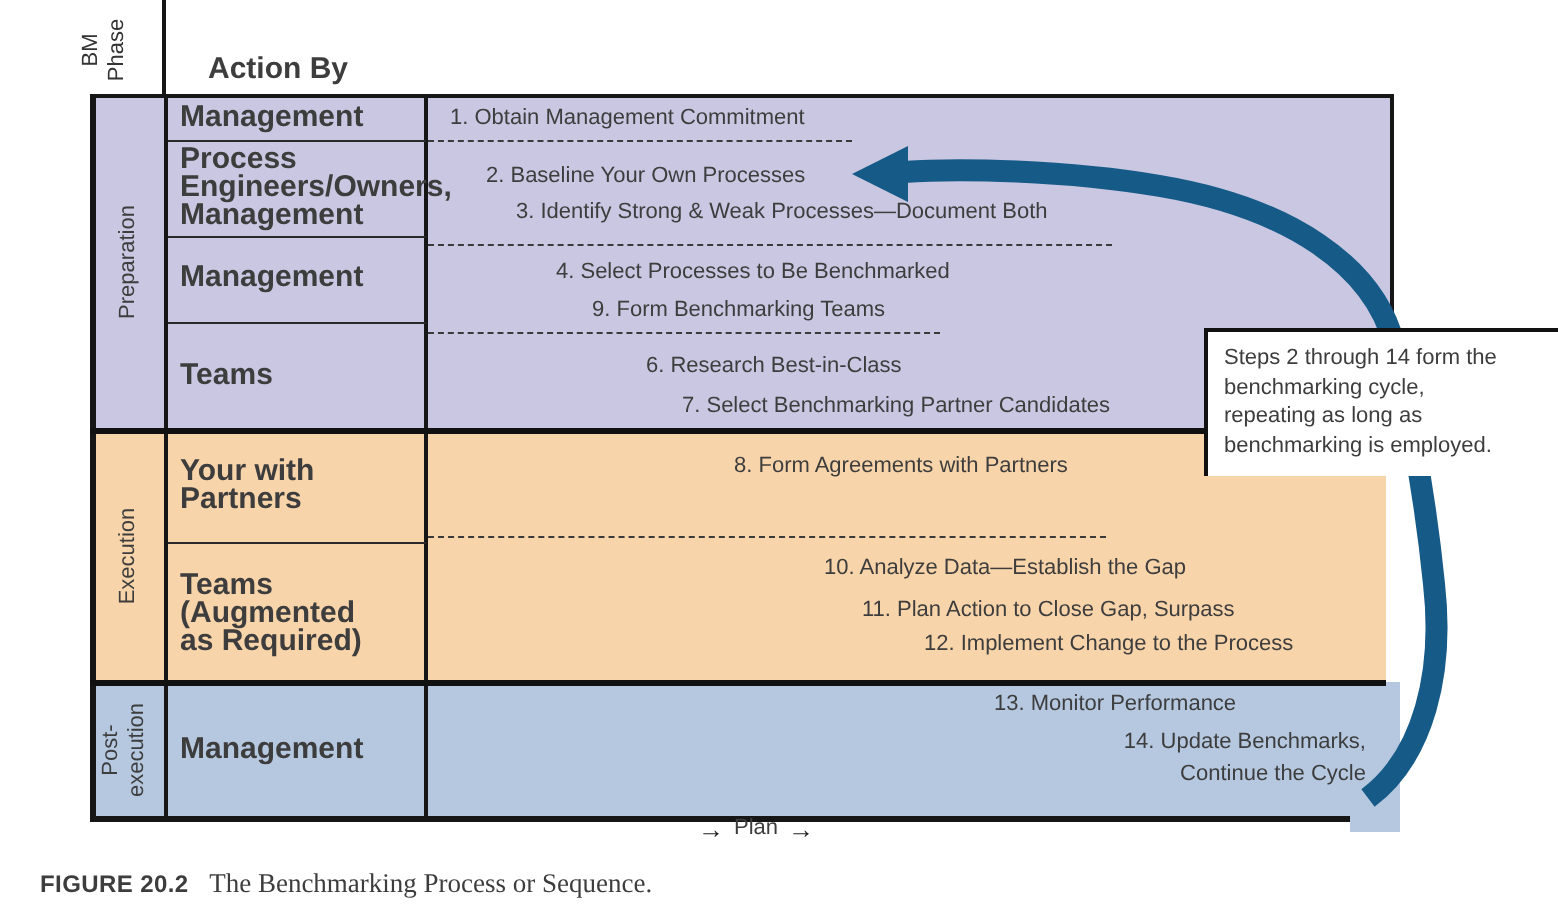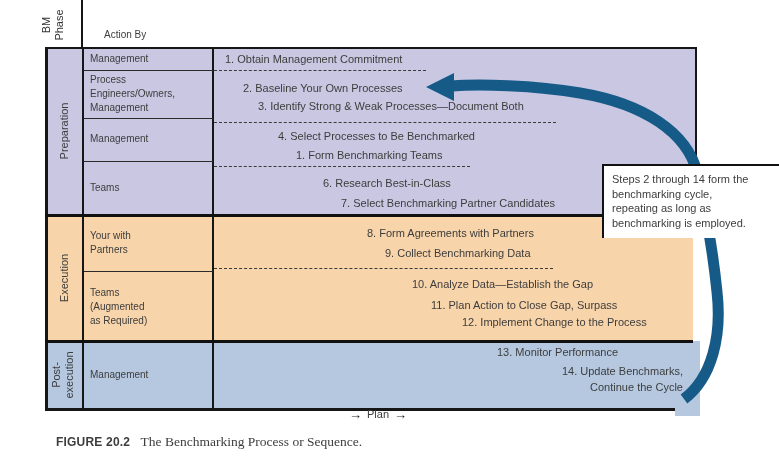--- a/index.html
+++ b/index.html
@@ -1,41 +1,41 @@
 <!DOCTYPE html>
 <html><head>
 <meta charset="utf-8">
 <style>
   html,body{margin:0;padding:0;background:#ffffff;}
   .fig{
     position:relative;width:779px;height:460px;background:#ffffff;overflow:hidden;
     font-family:"Liberation Sans", sans-serif;color:#3d3d3d;
   }
   .abs{position:absolute;}
-  .lbl{font-size:10px;line-height:14px;white-space:pre-line;}
+  .lbl{font-size:15px;line-height:14px;white-space:pre-line;font-weight:bold;}
   .step{font-size:11px;line-height:14px;white-space:nowrap;}
   .rot{
     transform:translate(-50%,-50%) rotate(-90deg);
     transform-origin:center center;
     font-size:11px;line-height:12.5px;text-align:center;white-space:pre-line;
   }
   .hline{background:#161616;height:2.5px;}
   .vline{background:#161616;width:1.5px;}
   .thick{background:#111111;height:3px;}
   .rowsep{background:#2a2a2a;height:1.2px;}
   .dashsep{height:0;border-top:1.4px dashed #3a3a3a;}
   .callout{
     background:#ffffff;border-left:2.5px solid #111;border-top:2.5px solid #111;
     font-size:11px;line-height:14.6px;white-space:pre-line;
     padding:6px 2px 4px 8px;box-sizing:border-box;z-index:6;
   }
   .timebar{display:flex;align-items:center;justify-content:center;gap:5px;font-size:11px;}
   .timebar .arr{font-size:13px;line-height:11px;color:#222;}
   .caption{font-size:12px;}
-  .caption .cap-label{font-weight:bold;font-family:"Liberation Sans",sans-serif;letter-spacing:.2px;margin-left:36px;}
+  .caption .cap-label{font-weight:bold;font-family:"Liberation Sans",sans-serif;letter-spacing:.2px;}
   .caption .cap-title{font-family:"Liberation Serif",serif;font-size:13.5px;}
   svg.arrow-layer{position:absolute;left:0;top:0;z-index:5;pointer-events:none;}
 </style>
 </head>
 <body>
 
 <div class="fig">
 
   <div class="abs rot" style="left:52px;top:25px;color:#333;">BM
 Phase</div>
@@ -82,25 +82,24 @@
 Partners</div>
   <div class="abs lbl" style="left:90px;top:286px;">Teams
 (Augmented
 as Required)</div>
   <div class="abs lbl" style="left:90px;top:368px;">Management</div>
 
   <div class="abs step" style="left:225px;top:52px;">1. Obtain Management Commitment</div>
   <div class="abs step" style="left:243px;top:81px;">2. Baseline Your Own Processes</div>
   <div class="abs step" style="left:258px;top:99px;">3. Identify Strong &amp; Weak Processes—Document Both</div>
   <div class="abs step" style="left:278px;top:129px;">4. Select Processes to Be Benchmarked</div>
-  <div class="abs step" style="left:296px;top:148px;">1. Form Benchmarking Teams</div>
+  <div class="abs step" style="left:296px;top:148px;">9. Form Benchmarking Teams</div>
   <div class="abs step" style="left:323px;top:176px;">6. Research Best-in-Class</div>
   <div class="abs step" style="left:341px;top:196px;">7. Select Benchmarking Partner Candidates</div>
   <div class="abs step" style="left:367px;top:226px;">8. Form Agreements with Partners</div>
-  <div class="abs step" style="left:385px;top:246px;">9. Collect Benchmarking Data</div>
   <div class="abs step" style="left:412px;top:277px;">10. Analyze Data—Establish the Gap</div>
   <div class="abs step" style="left:431px;top:298px;text-align:center;">11. Plan Action to Close Gap, Surpass</div>
   <div class="abs step" style="left:446px;top:315px;margin-left:16px;">12. Implement Change to the Process</div>
   <div class="abs step" style="left:497px;top:345px;">13. Monitor Performance</div>
   <div class="abs step" style="left:520px;top:364px;width:163px;text-align:right;white-space:pre-line;line-height:15.5px;">14. Update Benchmarks,
 Continue the Cycle</div>
 
   <svg class="arrow-layer" width="779" height="460" viewBox="0 0 779 460">
     <path d="M 684 399 C 712 378 722 336 717 292 C 713 252 706 212 697 172 C 687 133 645 104 580 93 C 533 85 478 84 452 86" fill="none" stroke="#165a88" stroke-width="11"></path>
     <polygon points="426,87 454,73 454,101" fill="#165a88"></polygon>

